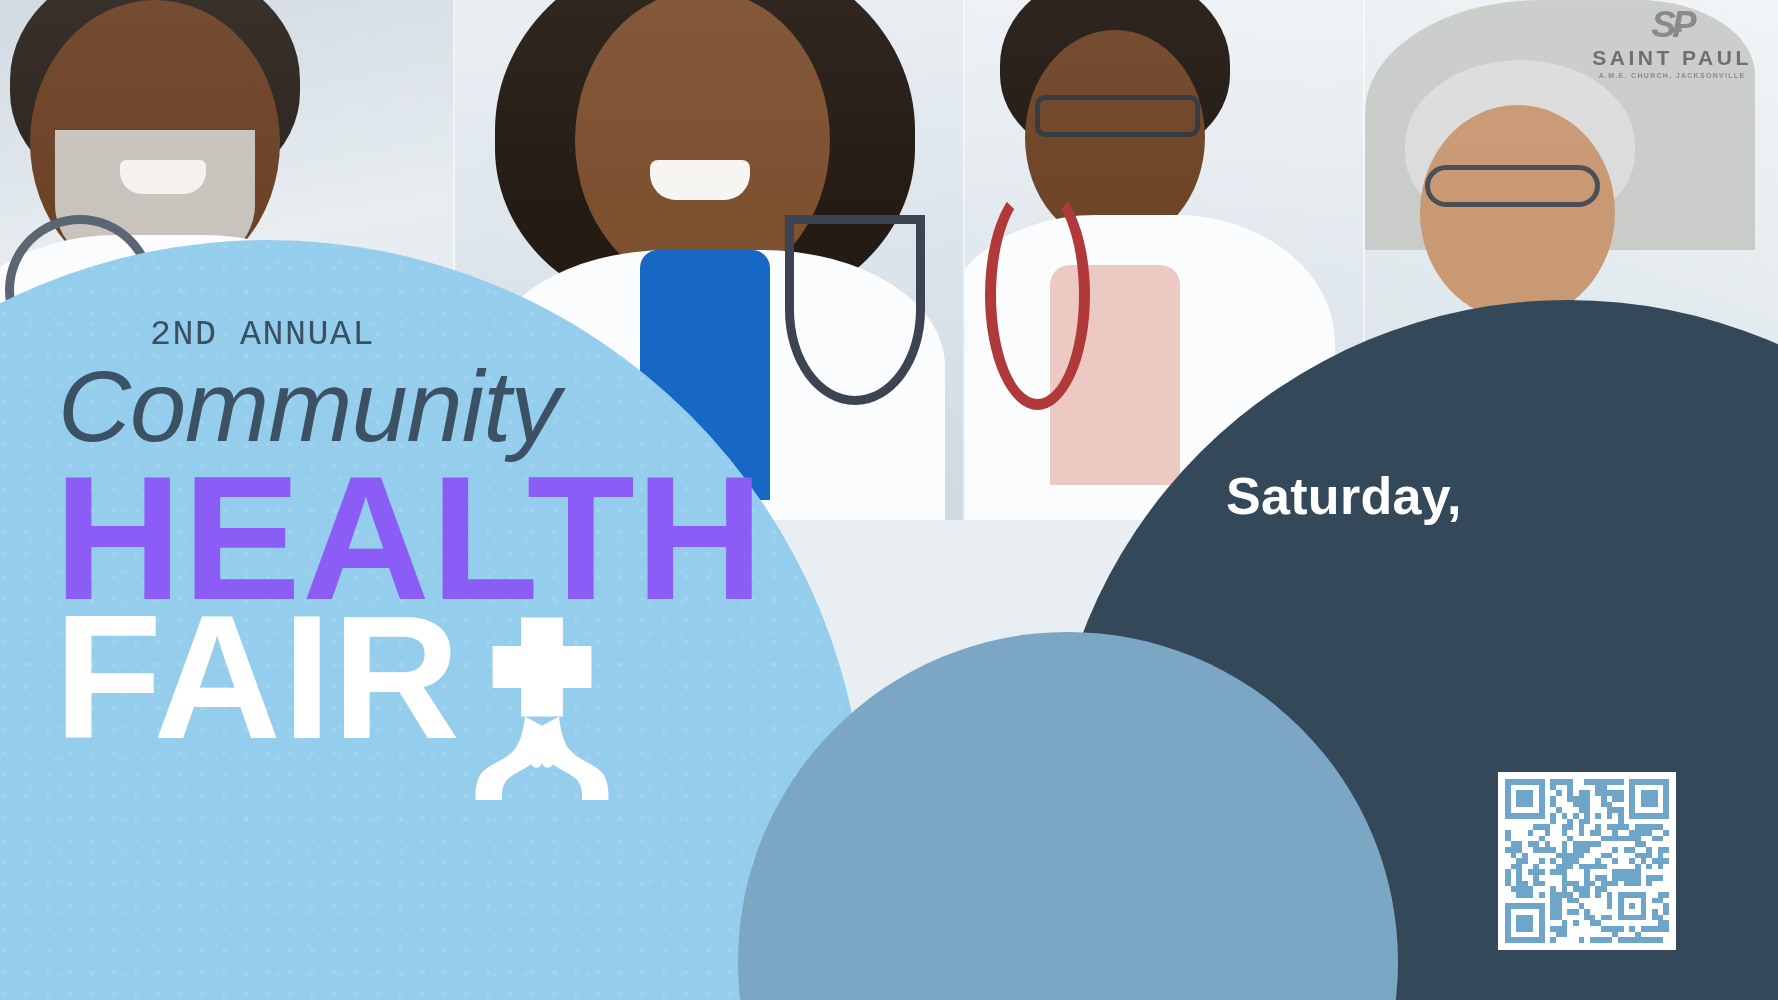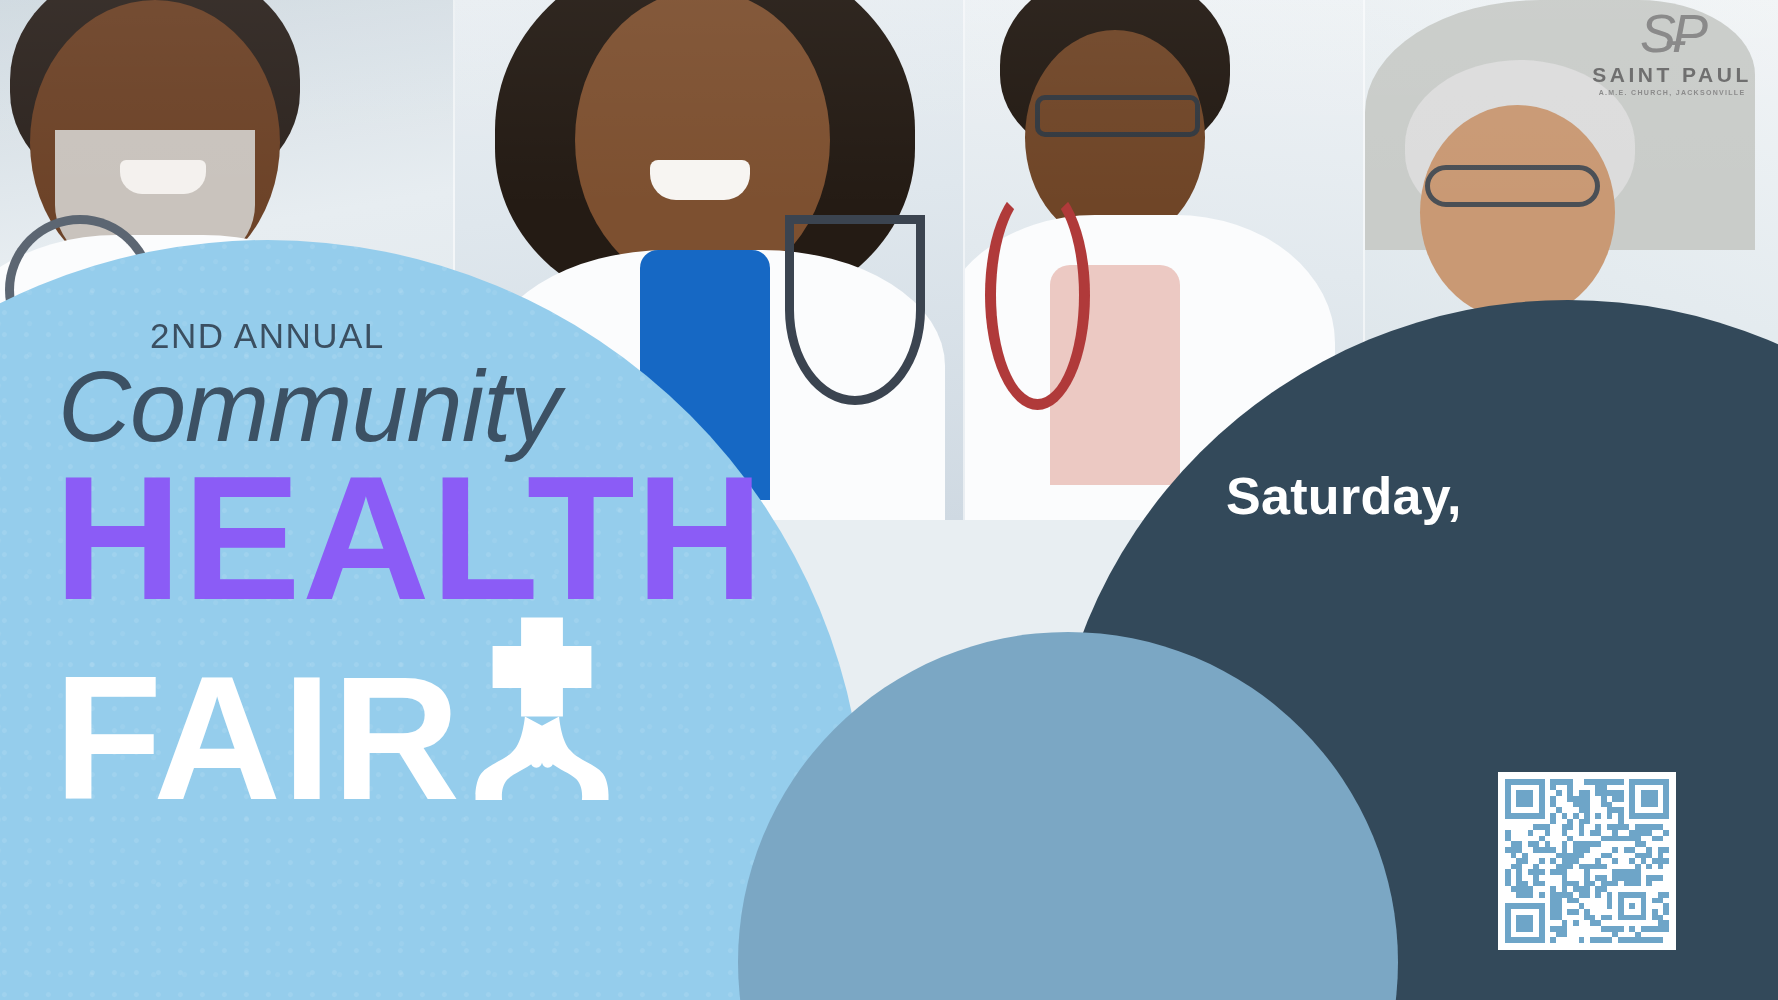--- a/index.html
+++ b/index.html
@@ -142,20 +142,21 @@
     z-index: 6;
     color: #36495a;
   }
   .kicker {
     font-size: 35px;
     letter-spacing: 1.5px;
     font-weight: 400;
     color: #3b4f61;
     margin-left: 92px;
     line-height: 1;
+    font-family: Liberation Mono, monospace;
   }
   .script {
     font-size: 101px;
     font-style: italic;
     font-weight: 400;
     line-height: .98;
     margin-top: 4px;
     margin-left: 0px;
     letter-spacing: -1px;
     color: #3c5164;
@@ -164,21 +165,21 @@
     font-size: 177px;
     font-weight: 700;
     line-height: .82;
     letter-spacing: 1px;
     color: #8b5cf6;
     margin-top: 10px;
     margin-left: -4px;
   }
   .fair-row {
     display: flex;
-    align-items: flex-end;
+    align-items: flex-start;
     margin-top: -6px;
     margin-left: -4px;
   }
   .word-fair {
     font-size: 177px;
     font-weight: 700;
     line-height: .82;
     letter-spacing: 1px;
     color: #ffffff;
   }
@@ -256,22 +257,22 @@
   
   .logo {
     position: absolute;
     right: 22px; top: 6px;
     width: 168px;
     z-index: 10;
     text-align: center;
     color: #8d8d8d;
   }
   .logo-mark {
-    font-size: 54px;
-    font-weight: 400;
+    font-size: 37px;
+    font-weight: 700;
     font-style: italic;
     letter-spacing: -4px;
     line-height: 1;
     color: #8a8a8a;
   }
   .logo-name {
     font-size: 21px;
     font-weight: 700;
     letter-spacing: 3.5px;
     color: #6f6f6f;

